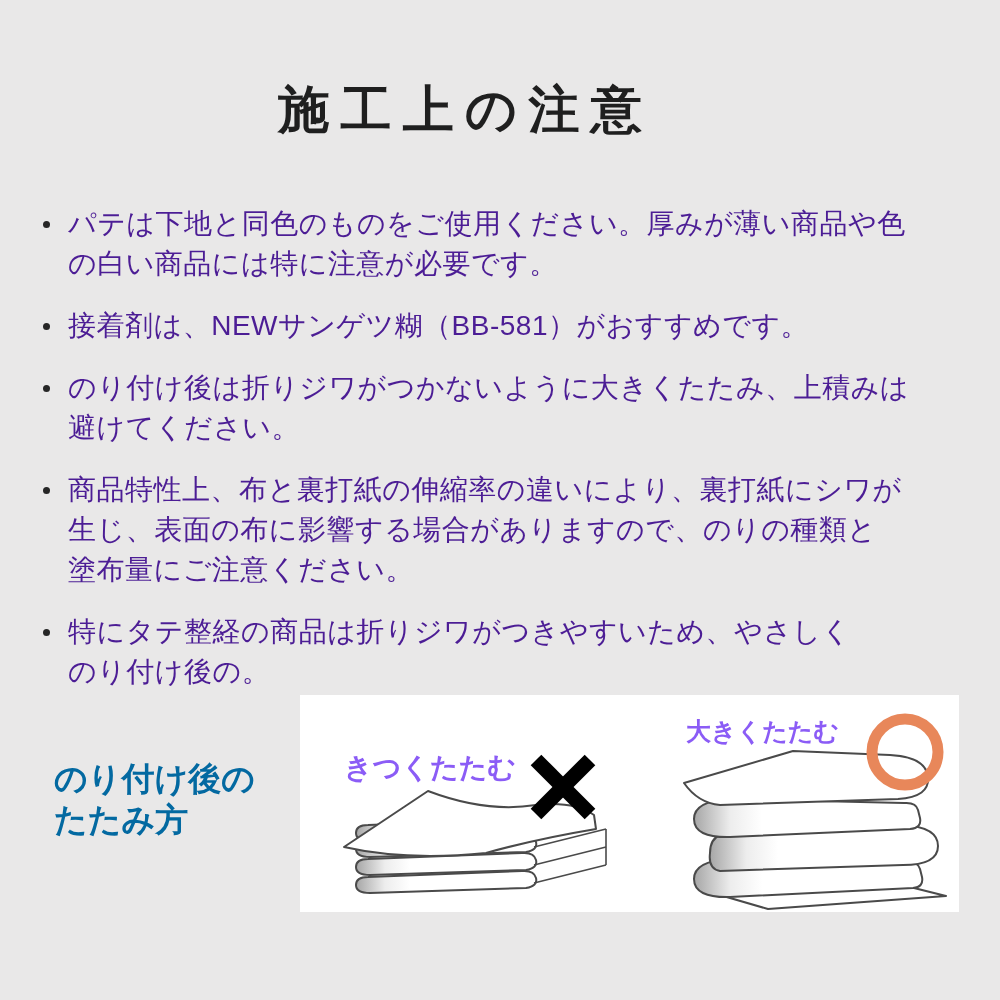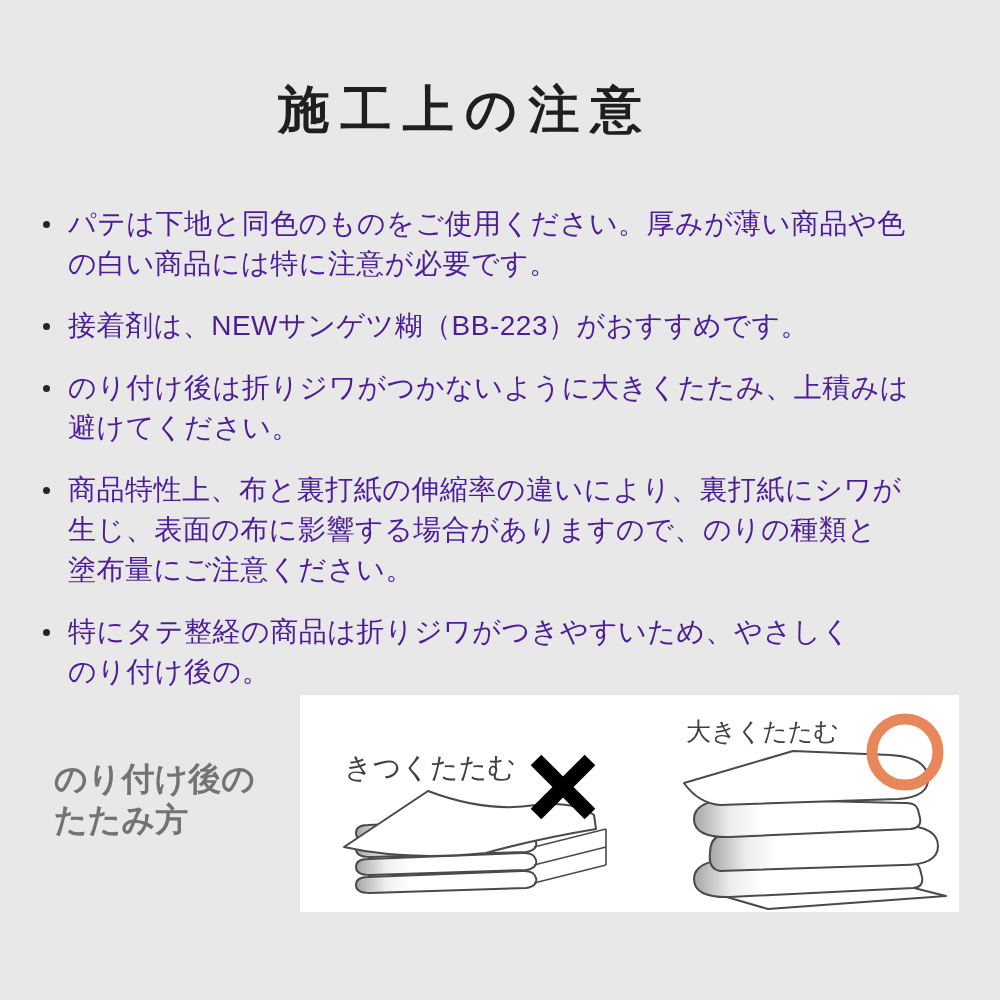--- a/index.html
+++ b/index.html
@@ -53,49 +53,49 @@
   }
 
   
   .fold-heading{
     position:absolute;
     left:54px;top:758px;
     font-size:33px;
     font-weight:700;
     line-height:41px;
     white-space:pre-line;
-    color:#737373;
+    color:#0369a1;
   }
   .diagram-box{
     position:absolute;
     left:300px;top:695px;
     width:659px;height:217px;
     background:#ffffff;
   }
   .caption{
     position:absolute;
-    font-weight:400;
-    color:#404040;
+    font-weight:700;
+    color:#8b5cf6;
     white-space:nowrap;
   }
   .caption.bad{left:44px;top:54px;font-size:28px;}
   .caption.good{left:386px;top:20px;font-size:25px;}
   .svg-abs{position:absolute;}
 </style>
 </head>
 <body>
 
 <div class="page">
 
   <div class="title">施工上の注意</div>
 
   <ul class="notes">
     <li>パテは下地と同色のものをご使用ください。厚みが薄い商品や色
 の白い商品には特に注意が必要です。</li>
-    <li>接着剤は、NEWサンゲツ糊（BB-223）がおすすめです。</li>
+    <li>接着剤は、NEWサンゲツ糊（BB-581）がおすすめです。</li>
     <li>のり付け後は折りジワがつかないように大きくたたみ、上積みは
 避けてください。</li>
     <li>商品特性上、布と裏打紙の伸縮率の違いにより、裏打紙にシワが
 生じ、表面の布に影響する場合がありますので、のりの種類と
 塗布量にご注意ください。</li>
     <li>特にタテ整経の商品は折りジワがつきやすいため、やさしく
 のり付け後の。</li>
   </ul>
 
   <div class="fold-heading">のり付け後の

